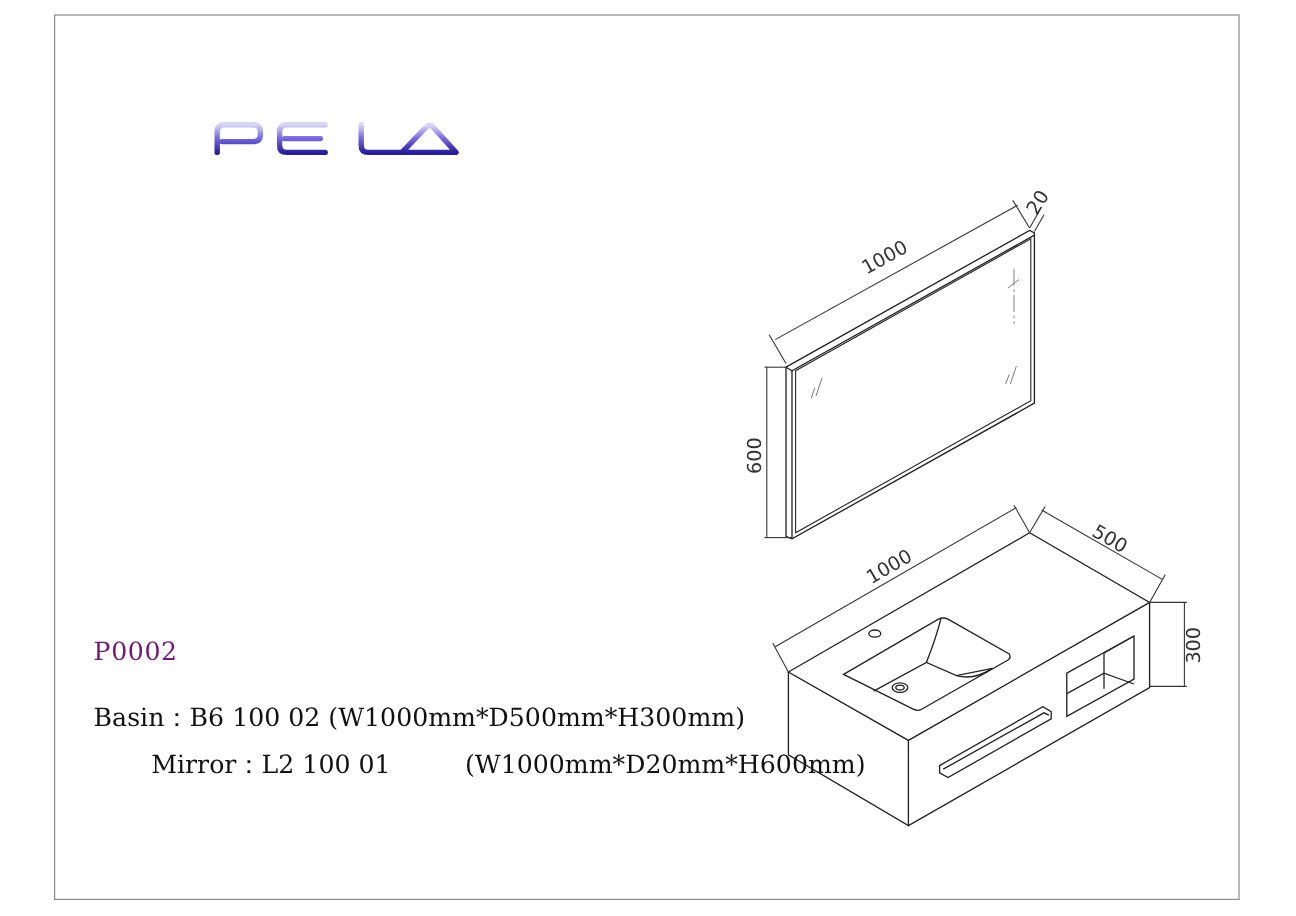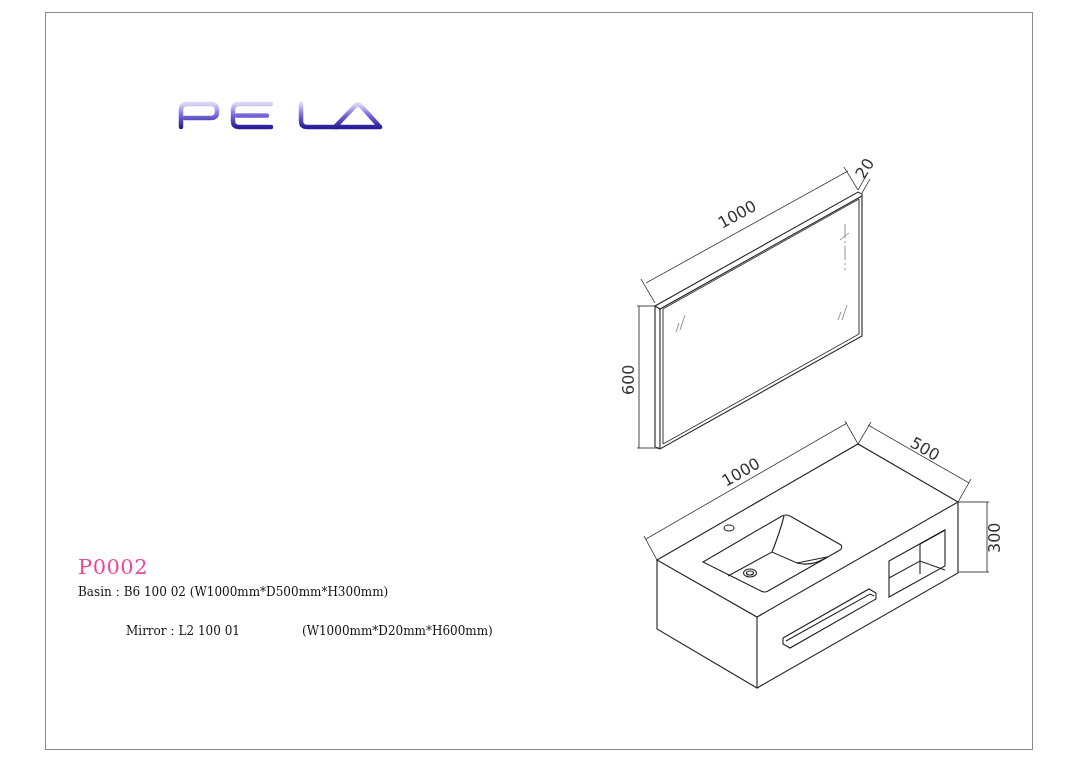--- a/index.html
+++ b/index.html
@@ -1,20 +1,20 @@
 <!DOCTYPE html>
 <html><head>
 <meta charset="utf-8">
 <style>
   html, body { margin: 0; padding: 0; background: #ffffff; }
   body { width: 1080px; height: 763px; position: relative; overflow: hidden; font-family: "DejaVu Serif", serif; }
   .sheet { position: absolute; left: 45px; top: 12px; width: 988px; height: 738px; border: 1.5px solid #8a8a8a; box-sizing: border-box; }
   .logo { position: absolute; left: 177px; top: 100px; width: 206px; height: 30px; }
-  .product-code { position: absolute; left: 78px; top: 531px; font-size: 21px; color: #ec4899; font-family: "DejaVu Serif", serif; letter-spacing: 0.5px; margin-top: 24px; }
-  .spec-line { position: absolute; font-size: 12px; color: #111; font-family: "DejaVu Serif", serif; white-space: pre; }
+  .product-code { position: absolute; left: 78px; top: 531px; font-size: 21px; color: #701a75; font-family: "DejaVu Serif", serif; letter-spacing: 0.5px; }
+  .spec-line { position: absolute; font-size: 21px; color: #111; font-family: "DejaVu Serif", serif; white-space: pre; }
   .spec-basin { left: 78px; top: 584px; }
   .spec-mirror { left: 82px; top: 623px; margin-left: 44px; }
   .spec-mirror .dims { display: inline-block; margin-left: 62px; }
   .drawing { position: absolute; left: 0; top: 0; width: 1080px; height: 763px; pointer-events: none; }
   .drawing .dim-text { font-family: "DejaVu Sans", sans-serif; font-size: 16px; fill: #333; }
 </style>
 </head>
 <body>
 
 <div class="sheet"></div>

